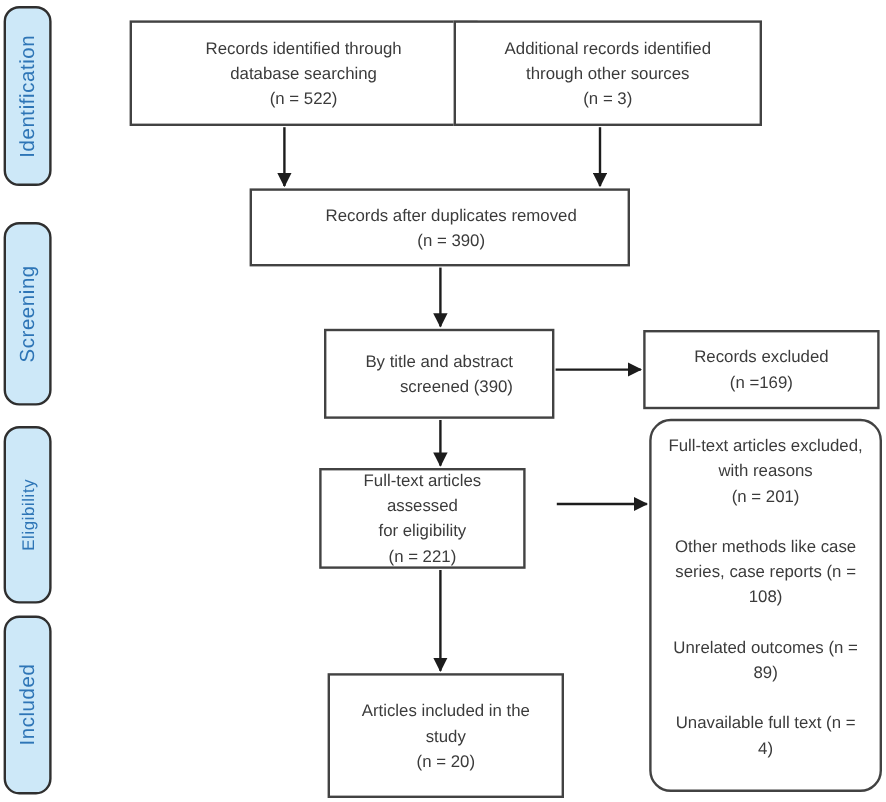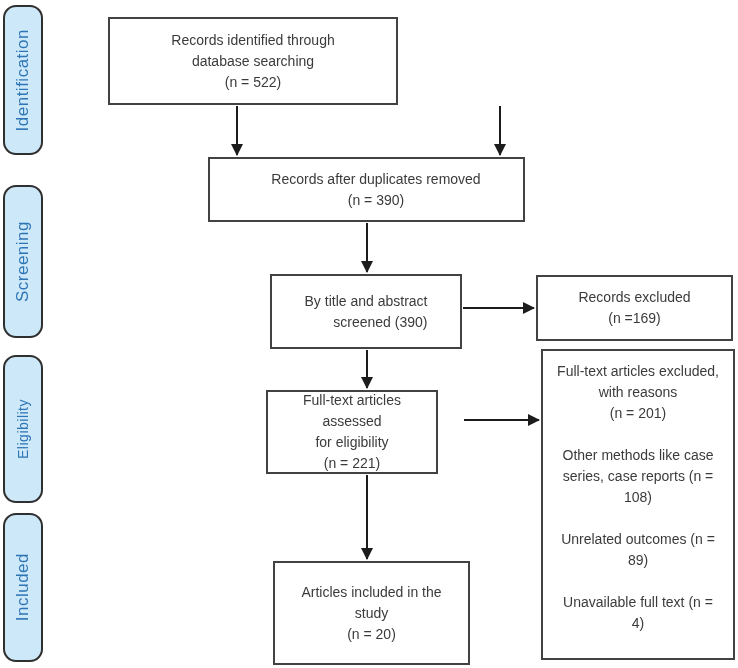--- a/index.html
+++ b/index.html
@@ -52,20 +52,21 @@
     text-align: center;
     color: #3b3b3b;
     font-size: 14px;
     line-height: 21px;
     white-space: pre-line;
     padding: 2px 4px;
   }
   .flowbox.top-align {
     align-items: flex-start;
     padding-top: 10px;
+    border-radius: 18px;
   }
 
   #box-identified        { left: 108px; top: 17px;  width: 290px; height: 88px; }
   #box-additional        { left: 378px; top: 17px;  width: 257px; height: 88px; }
   #box-deduplicated      { left: 208px; top: 157px; width: 317px; height: 65px; padding-left: 23px; }
   #box-screened          { left: 270px; top: 274px; width: 192px; height: 75px; text-align: right; }
   #box-records-excluded  { left: 536px; top: 275px; width: 197px; height: 66px; }
   #box-fulltext-assessed { left: 266px; top: 390px; width: 172px; height: 84px; }
   #box-fulltext-excluded { left: 541px; top: 349px; width: 194px; height: 311px; }
   #box-included-articles { left: 273px; top: 561px; width: 197px; height: 104px; }
@@ -98,20 +99,23 @@
     <span class="stage-text small">Eligibility</span>
   </div>
   <div class="stage" id="stage-included">
     <span class="stage-text">Included</span>
   </div>
 
   <div class="flowbox" id="box-identified">Records identified through
 database searching
 (n = 522)</div>
 
+  <div class="flowbox" id="box-additional">Additional records identified
+through other sources
+(n = 3)</div>
 
   <div class="flowbox" id="box-deduplicated">Records after duplicates removed
 (n = 390)</div>
 
   <div class="flowbox" id="box-screened">By title and abstract
 screened (390)</div>
 
   <div class="flowbox" id="box-records-excluded">Records excluded
 (n =169)</div>
 

